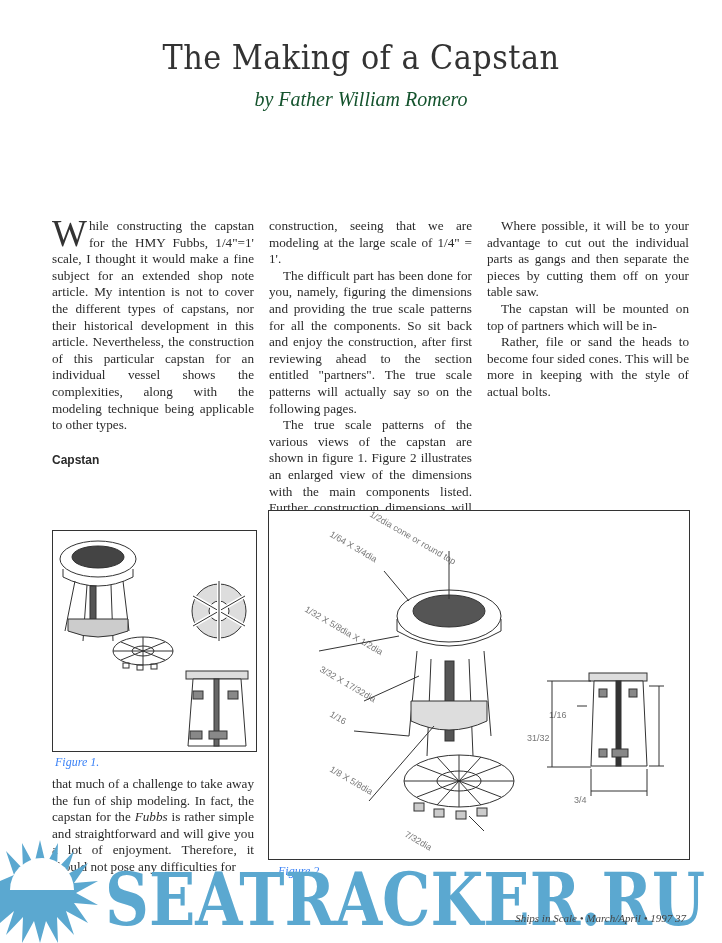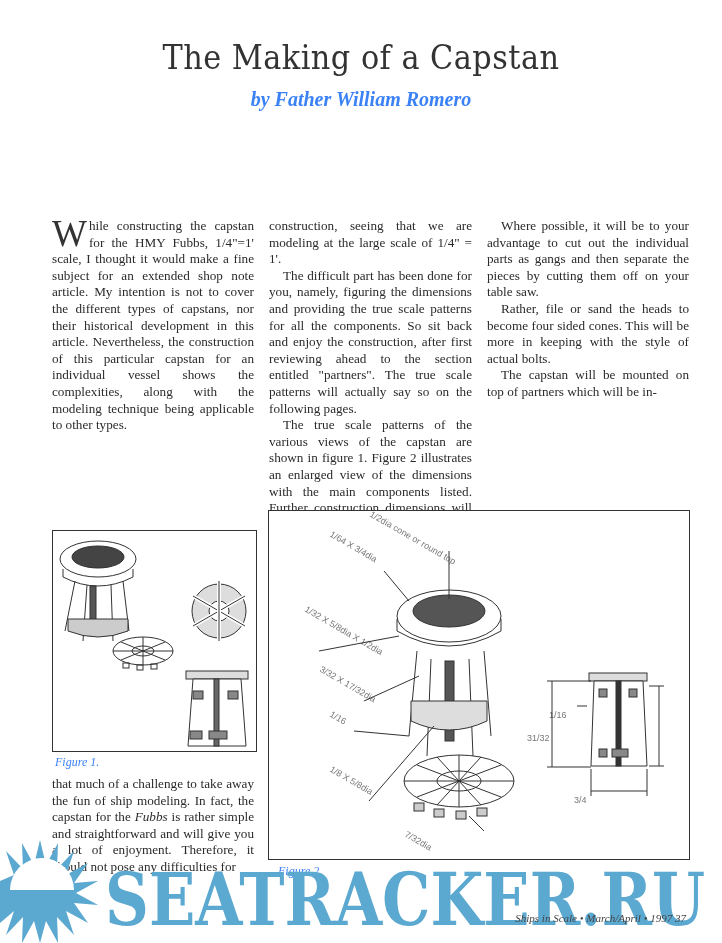--- a/index.html
+++ b/index.html
@@ -1,55 +1,56 @@
 <!DOCTYPE html>
 <html><head>
 <meta charset="utf-8">
 <style>
   html, body { margin: 0; padding: 0; }
   body { width: 722px; height: 943px; background: #ffffff; position: relative; overflow: hidden;
          font-family: "Liberation Serif", "DejaVu Serif", serif; color: #2a2a2a; }
   .title { position: absolute; left: 0; width: 722px; top: 38px; text-align: center;
            font-family: "DejaVu Serif", serif; font-size: 33px; letter-spacing: 0.5px; color: #333; transform: scaleX(0.92); }
   .byline { position: absolute; left: 0; width: 722px; top: 88px; text-align: center;
-            font-style: italic; font-size: 20px; color: #3b82f6; font-weight: bold; }
+            font-style: italic; font-size: 20px; color: #14532d; font-weight: normal; }
   .col { position: absolute; font-size: 13.2px; line-height: 16.6px; text-align: justify; }
   .col p { margin: 0; }
   .indent { text-indent: 14px; }
   .dropcap { float: left; font-size: 37px; line-height: 28px; margin: 2px 2px 0 0; color: #333; }
   .subhead { font-family: "Liberation Sans", sans-serif; font-weight: bold; font-size: 12px; margin: 18px 0 18px 0; }
   .fig { position: absolute; border: 1.5px solid #333; background: #fff; }
   .caption { position: absolute; font-style: italic; font-size: 12px; color: #3b82f6; }
   .footer { position: absolute; right: 36px; top: 912px; font-style: italic; font-size: 11px; color: #444; text-align: right; }
   .wm { position: absolute; left: 0; top: 835px; width: 722px; height: 108px; pointer-events: none; }
 </style>
 </head>
 <body>
 
 <div class="title">The Making of a Capstan</div>
 <div class="byline">by Father William Romero</div>
 
 <div class="col" style="left:52px; top:218px; width:202px;">
   <p><span class="dropcap">W</span><span>hile constructing the capstan for the HMY Fubbs, 1/4"=1' scale, I thought it would make a fine subject for an extended shop note article. My intention is not to cover the different types of capstans, nor their historical development in this article. Nevertheless, the construction of this particular capstan for an individual vessel shows the complexities, along with the modeling technique being applicable to other types.</span></p>
+  <div class="subhead">Capstan</div>
 </div>
 
 <div class="col" style="left:52px; top:776px; width:202px;">
   <p><span>that much of a challenge to take away the fun of ship modeling. In fact, the capstan for the </span><em>Fubbs</em><span> is rather simple and straightforward and will give you a lot of enjoyment. Therefore, it should not pose any difficulties for</span></p>
 </div>
 
 <div class="col" style="left:269px; top:218px; width:203px;">
   <p>construction, seeing that we are modeling at the large scale of 1/4" = 1'.</p>
   <p class="indent">The difficult part has been done for you, namely, figuring the dimensions and providing the true scale patterns for all the components. So sit back and enjoy the construction, after first reviewing ahead to the section entitled "partners". The true scale patterns will actually say so on the following pages.</p>
   <p class="indent">The true scale patterns of the various views of the capstan are shown in figure 1. Figure 2 illustrates an enlarged view of the dimensions with the main components listed. Further construction dimensions will be given</p>
 </div>
 
 <div class="col" style="left:487px; top:218px; width:202px;">
   <p class="indent">Where possible, it will be to your advantage to cut out the individual parts as gangs and then separate the pieces by cutting them off on your table saw.</p>
+  <p class="indent">The capstan will be mounted on top of  partners  which will be in-</p>
   <p class="indent">Rather, file or sand the heads to become four sided cones. This will be more in keeping with the style of actual bolts.</p>
-  <p class="indent">The capstan will be mounted on top of  partners  which will be in-</p>
 </div>
 
 <div class="fig" style="left:52px; top:530px; width:203px; height:220px;">
   <svg width="203" height="220" viewBox="0 0 203 220">
     <g stroke="#333" fill="none" stroke-width="1">
 
       <ellipse cx="45" cy="28" rx="38" ry="18" fill="#fff"></ellipse>
       <ellipse cx="45" cy="26" rx="26" ry="11" fill="#444"></ellipse>
       <path d="M10 38 L10 46 Q45 64 80 46 L80 38"></path>
       <line x1="22" y1="50" x2="12" y2="100"></line>

